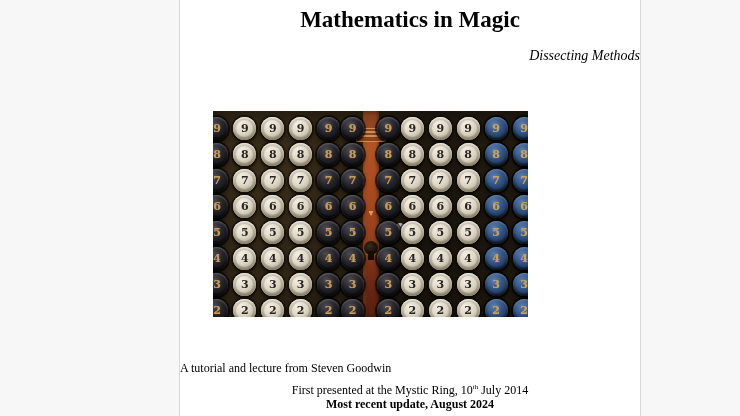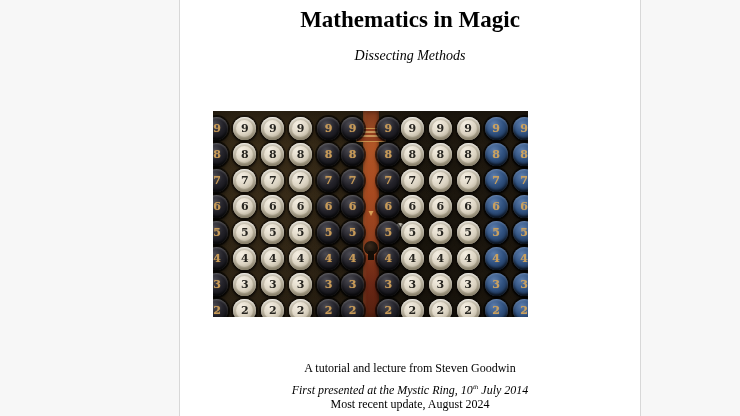--- a/index.html
+++ b/index.html
@@ -20,21 +20,21 @@
     border-right: 1px solid #d8d8d8;
   }
   .title {
     position: absolute; top: 7px; left: 0; width: 100%;
     text-align: center;
     font-size: 23px; font-weight: bold;
     color: #000;
   }
   .subtitle {
     position: absolute; top: 48px; left: 0; width: 100%;
-    text-align: center;
+    text-align: right;
     font-size: 14px; font-style: italic;
     color: #000;
   }
   
   .photo {
     position: absolute; left: 33px; top: 111px;
     width: 315px; height: 206px;
     overflow: hidden;
     background:
       radial-gradient(circle at 18% 28%, rgba(125,95,48,0.20), transparent 55%),
@@ -124,30 +124,30 @@
   .key-blue {
     background: radial-gradient(circle at 38% 30%, #5b7cab 0%, #30517f 45%, #142846 100%);
     color: #c9a05e;
     box-shadow: 0 0 0 2px rgba(0,0,0,0.6), 0 3px 4px rgba(0,0,0,0.7),
       inset 0 1px 2px rgba(200,220,255,0.35), inset 0 -2px 3px rgba(0,0,0,0.8);
     text-shadow: 0 0 1px rgba(255,205,125,0.45);
   }
   
   .credit {
     position: absolute; top: 361px; left: 0; width: 100%;
-    text-align: center; font-size: 12px; color: #000;
+    text-align: left; font-size: 12px; color: #000;
   }
   .presented {
     position: absolute; top: 383px; left: 0; width: 100%;
-    text-align: center; font-size: 12px; color: #000; font-style: italic;
+    text-align: center; font-size: 12px; color: #000;
   }
   .presented sup { font-size: 7px; }
   .updated {
     position: absolute; top: 397px; left: 0; width: 100%;
-    text-align: center; font-size: 12px; color: #000;
+    text-align: center; font-size: 12px; color: #000; font-weight: bold;
   }
 </style>
 </head>
 <body>
 
 <div class="page">
 
   <div class="title">Mathematics in Magic</div>
   <div class="subtitle">Dissecting Methods</div>
 

